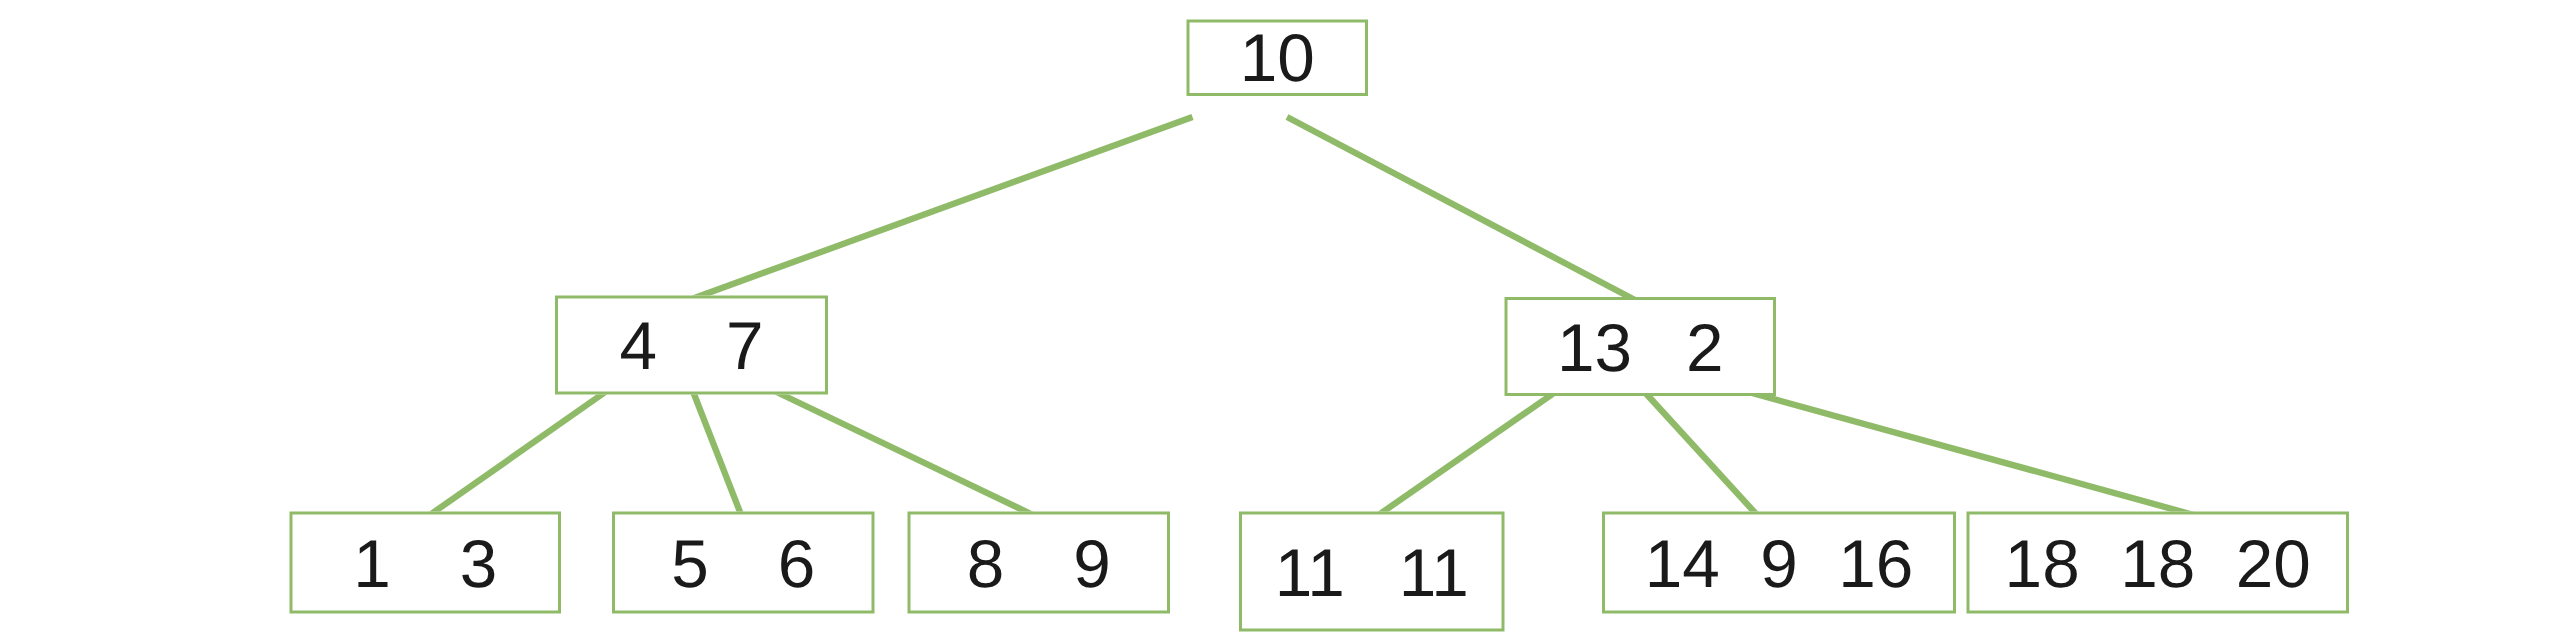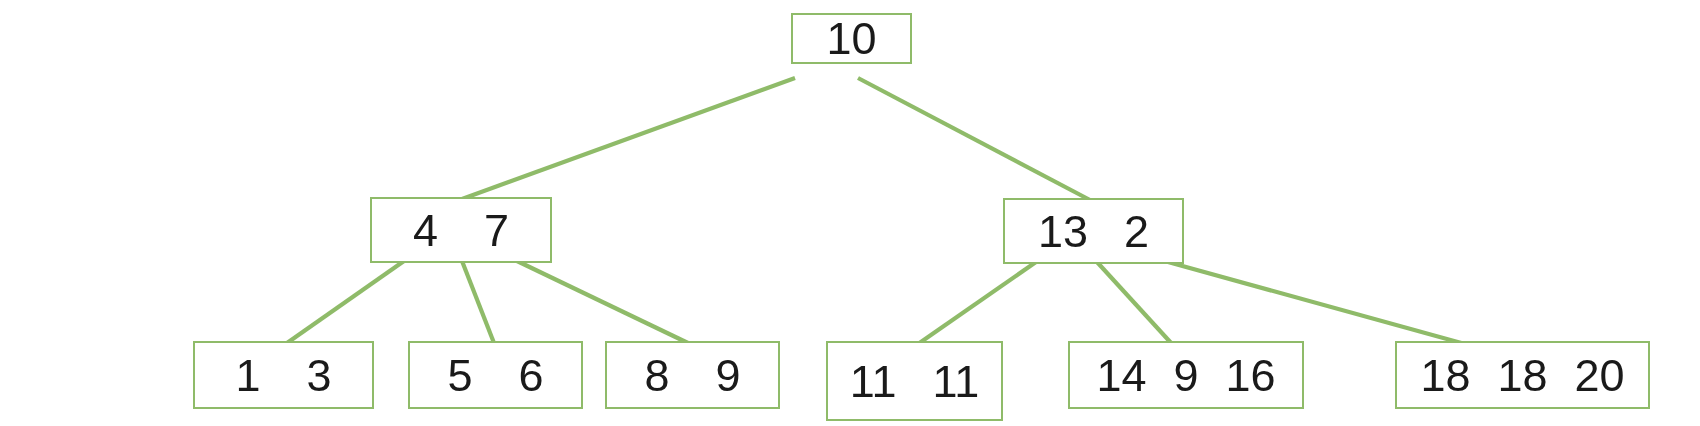--- a/index.html
+++ b/index.html
@@ -95,19 +95,19 @@
       <span class="key">11</span>
       <span class="key">11</span>
     </div>
 
   <div class="node gap-small" style="left:1068px; top:341px; width:236px; height:68px;">
       <span class="key">14</span>
       <span class="key">9</span>
       <span class="key">16</span>
     </div>
 
-  <div class="node gap-small" style="left:1395px; top:341px; width:255px; height:68px;">
+  <div class="node gap-small" style="left:1311px; top:341px; width:255px; height:68px;">
       <span class="key">18</span>
       <span class="key">18</span>
       <span class="key">20</span>
     </div>
 
 </div>
 
 </body></html>

